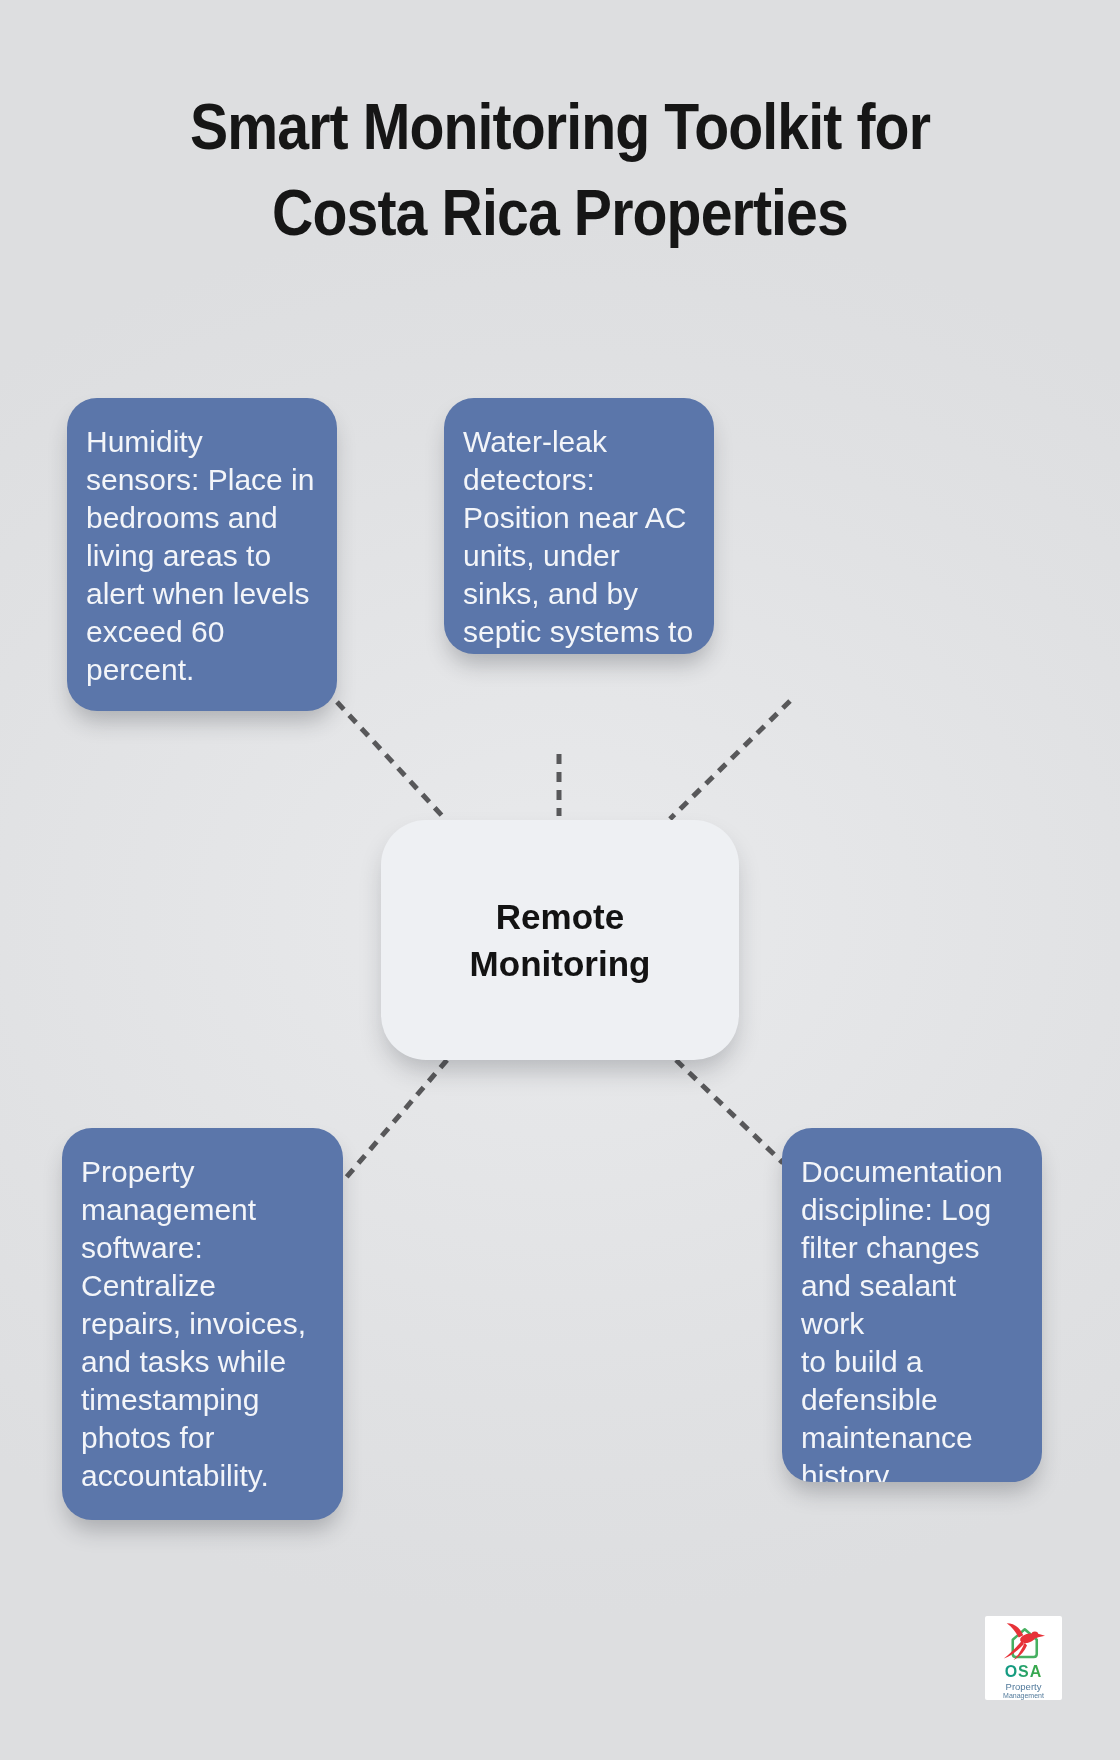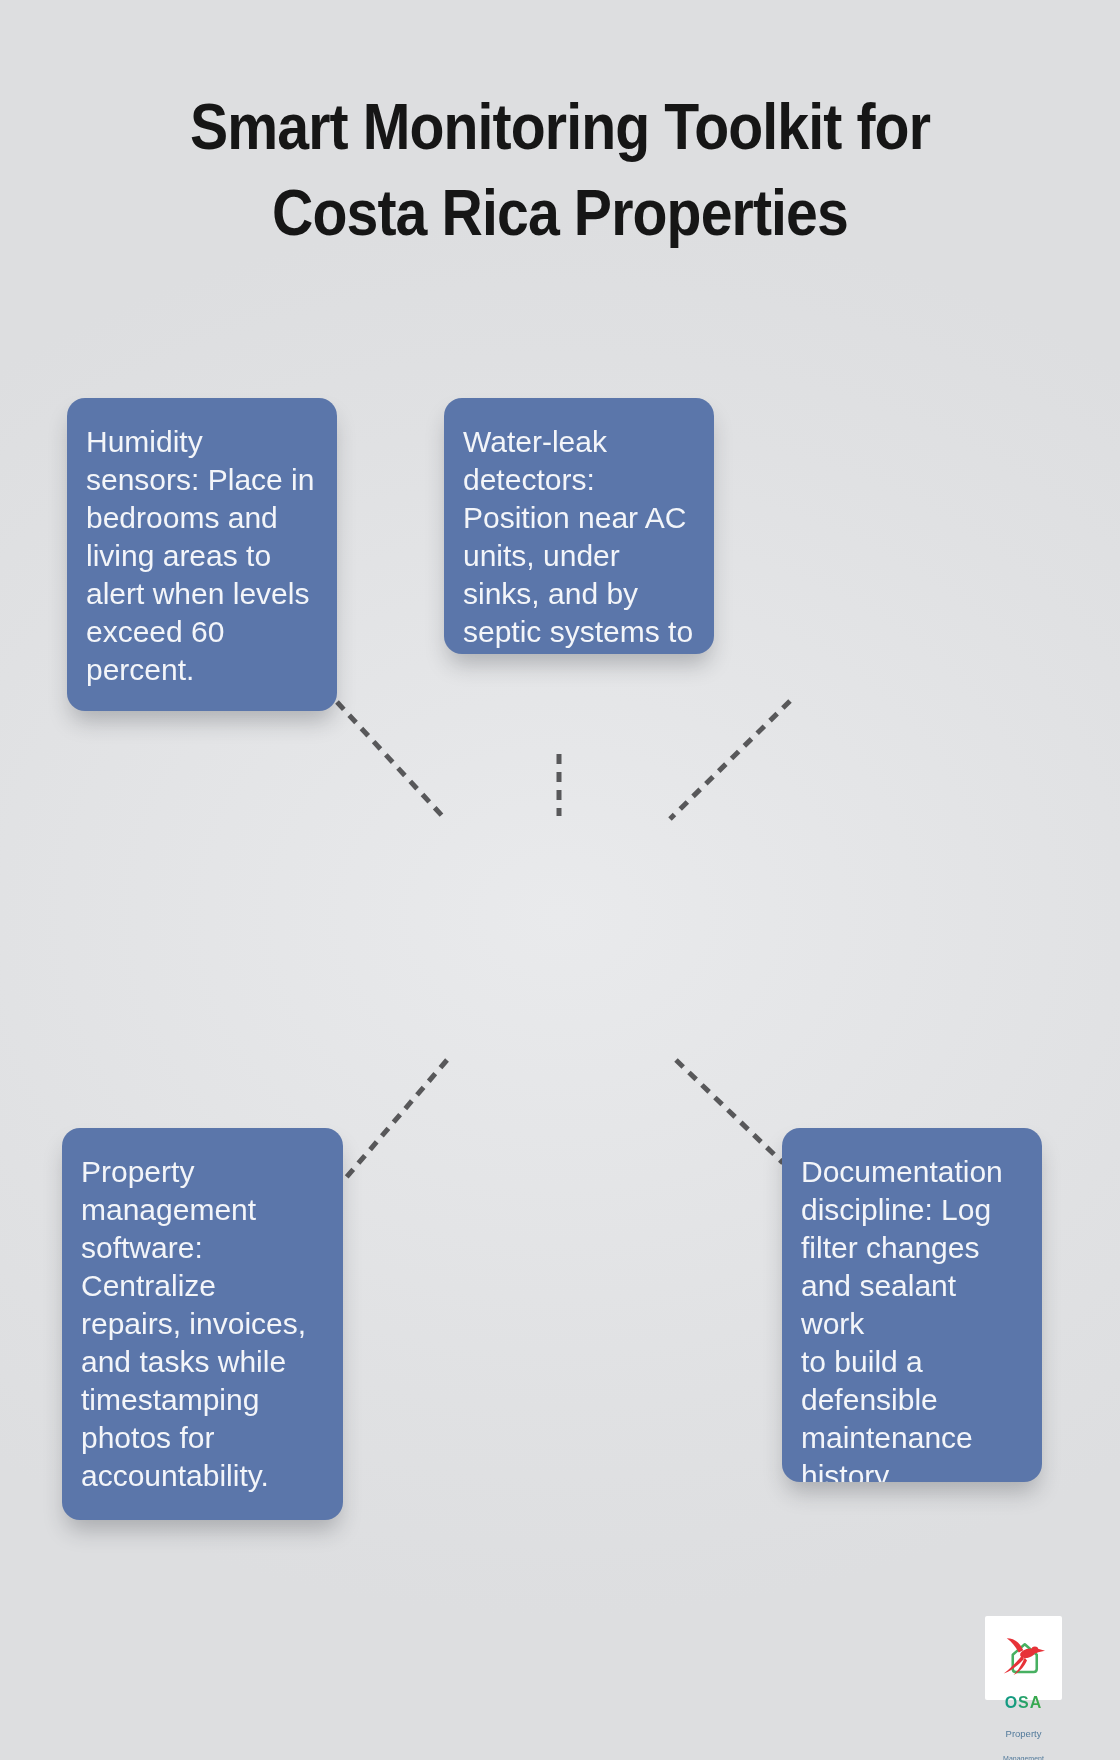--- a/index.html
+++ b/index.html
@@ -39,21 +39,21 @@
   .connectors{position:absolute;left:0;top:0;width:1120px;height:1760px;}
   .connectors line{
     stroke:var(--connector);
     stroke-width:5;
     stroke-dasharray:10 8;
   }
   .node{
     position:absolute;
     background:var(--node-bg);
     color:var(--node-text);
-    border-radius:18px;
+    border-radius:30px;
     font-size:30px;line-height:38px;
     padding:25px 16px 0 19px;
     white-space:pre-line;
     box-shadow:0 14px 22px -4px rgba(40,44,52,0.28);
     overflow:hidden;
   }
   .node-1{left:67px;  top:398px;  width:270px; height:313px;}
   .node-2{left:444px; top:398px;  width:270px; height:256px;}
   .node-3{left:784px; top:398px;  width:280px; height:313px;}
   .node-4{left:62px;  top:1128px; width:281px; height:392px;}
@@ -67,22 +67,21 @@
   }
   .center-node .label{
     font-size:35px;line-height:47px;font-weight:700;
     color:var(--center-text);
     text-align:center;white-space:pre-line;
   }
   .logo{
     position:absolute;left:985px;top:1616px;width:77px;height:84px;
     background:#ffffff;border-radius:2px;
     display:flex;flex-direction:column;align-items:center;
-    padding-top:20px;
-    gap:16px;
+    padding-top:5px;
   }
   .logo-mark{width:52px;height:42px;flex:0 0 auto;}
   .logo-house{fill:none;stroke:var(--logo-house-green);stroke-width:3.4;stroke-linejoin:round;}
   .logo-bird{fill:var(--logo-red);}
   .logo-name{
     font-size:16px;font-weight:700;letter-spacing:1px;line-height:17px;
     color:var(--logo-teal);
   }
   @supports (-webkit-background-clip: text){
     .logo-name{
@@ -136,20 +135,24 @@
 accountability.</div>
   <div class="node node-5">Documentation
 discipline: Log
 filter changes
 and sealant work
 to build a
 defensible
 maintenance
 history.</div>
 
+  <div class="center-node">
+    <span class="label">Remote
+Monitoring</span>
+  </div>
 
   <div class="logo">
     <svg class="logo-mark" viewBox="0 0 64 56" xmlns="http://www.w3.org/2000/svg" aria-hidden="true">
       <path class="logo-house" d="M17 25 L33 11 L49 25 L49 44 Q49 48 45 48 L21 48 Q17 48 17 44 Z"></path>
       <g class="logo-bird">
         <path d="M31 19 C27 9 19 3 9 3 C17 9 21 15 25 22 Z"></path>
         <ellipse cx="37" cy="23" rx="10.5" ry="5.8" transform="rotate(-16 37 23)"></ellipse>
         <circle cx="46.5" cy="18.5" r="4.6"></circle>
         <path d="M49.5 16.5 L60 19.5 L49.5 22 Z"></path>
         <path d="M29.5 26 C21 36 13 44 5 50 C15 47 23 40 32 30.5 Z"></path>

